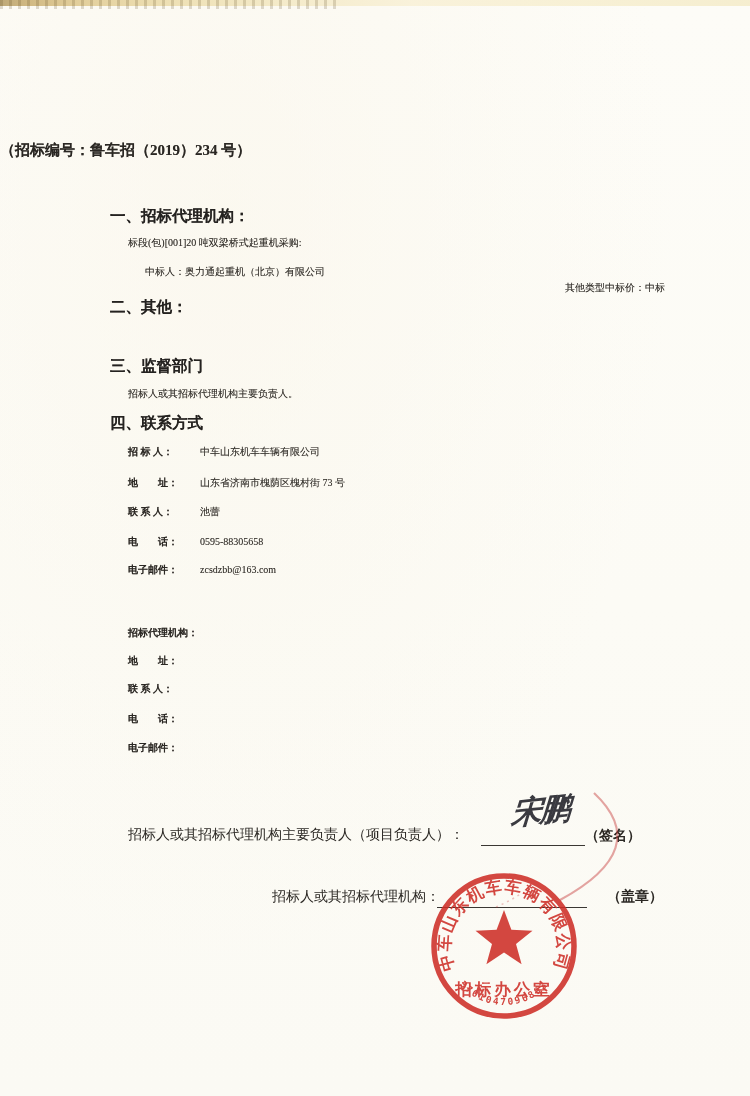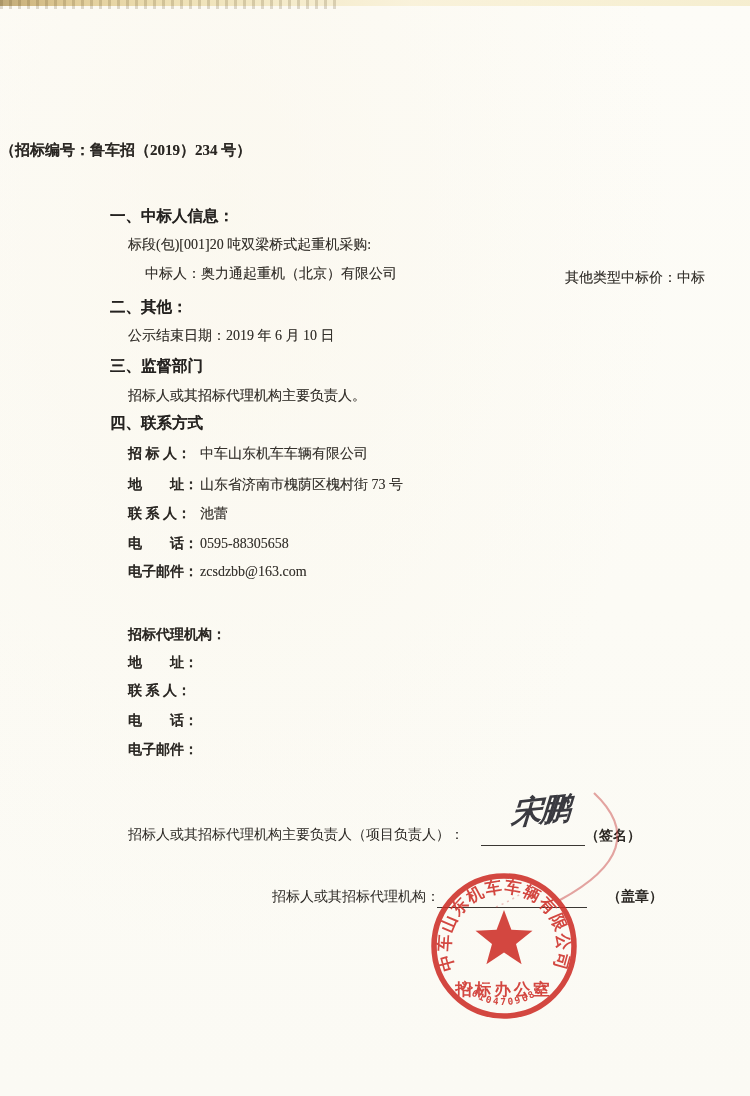--- a/index.html
+++ b/index.html
@@ -37,26 +37,26 @@
   }
   .subtitle{
     position:absolute;top:141px;left:0;width:728px;
     font-size:15px;font-weight:bold;color:#2a2723;
     text-shadow:0 0 .4px rgba(40,35,30,.5);
   }
   .heading{
     left:110px;font-size:15.5px;font-weight:bold;color:#242220;
     text-shadow:0 0 .4px rgba(40,35,30,.55);
   }
-  .body-line{font-size:14px;color:#33302b;text-shadow:0 0 .3px rgba(50,45,40,.45);}
+  .body-line{font-size:10px;color:#33302b;text-shadow:0 0 .3px rgba(50,45,40,.45);}
   .indent1{left:128px;}
   .indent2{left:145px;}
   .row-label{font-weight:bold;color:#2b2824;display:inline-block;min-width:72px;}
   .row-value{color:#36332e;}
-  .winner-price{position:absolute;left:420px;top:4px;}
+  .winner-price{position:absolute;left:420px;top:16px;}
   .sig-label{left:128px;font-size:14px;font-weight:normal;color:#2b2824;}
   .underline{position:absolute;height:0;border-bottom:1.6px solid #3a3733;z-index:1;}
   .sig-name{
     left:511px;top:790px;font-size:31px;font-style:italic;font-weight:bold;
     color:#3a3a40;transform:rotate(-6deg) skewX(-10deg);z-index:3;
     font-family:"DejaVu Serif",serif;letter-spacing:-2px;
   }
   .suffix{font-size:14px;font-weight:bold;color:#2b2824;}
   .stamp-svg{position:absolute;left:424px;top:866px;z-index:2;opacity:.88;}
   .stray-svg{position:absolute;left:0;top:0;z-index:2;pointer-events:none;}
@@ -64,29 +64,28 @@
 </head>
 <body>
 
 <div class="page">
 
   <div class="scan-edge"></div>
   <div class="scan-speckle"></div>
 
   <div class="subtitle">（招标编号：鲁车招（2019）234 号）</div>
 
-  <div class="abs heading" style="top:206px">一、中标人信息：</div>
+  <div class="abs heading" style="top:206px">一、招标代理机构：</div>
   <div class="abs body-line indent1" style="top:236px">标段(包)[001]20 吨双梁桥式起重机采购:</div>
   <div class="abs body-line indent2" style="top:265px;left:145px;width:580px">
     <span>中标人：</span><span>奥力通起重机（北京）有限公司</span>
     <span class="winner-price"><span>其他类型中标价：</span><span>中标</span></span>
   </div>
 
   <div class="abs heading" style="top:297px">二、其他：</div>
-  <div class="abs body-line indent1" style="top:327px">公示结束日期：2019 年 6 月 10 日</div>
 
   <div class="abs heading" style="top:356px">三、监督部门</div>
   <div class="abs body-line indent1" style="top:387px">招标人或其招标代理机构主要负责人。</div>
 
   <div class="abs heading" style="top:413px">四、联系方式</div>
 
   <div class="abs body-line indent1" style="top:445px">
     <span class="row-label">招 标 人：</span><span class="row-value">中车山东机车车辆有限公司</span>
   </div>
   <div class="abs body-line indent1" style="top:476px">

